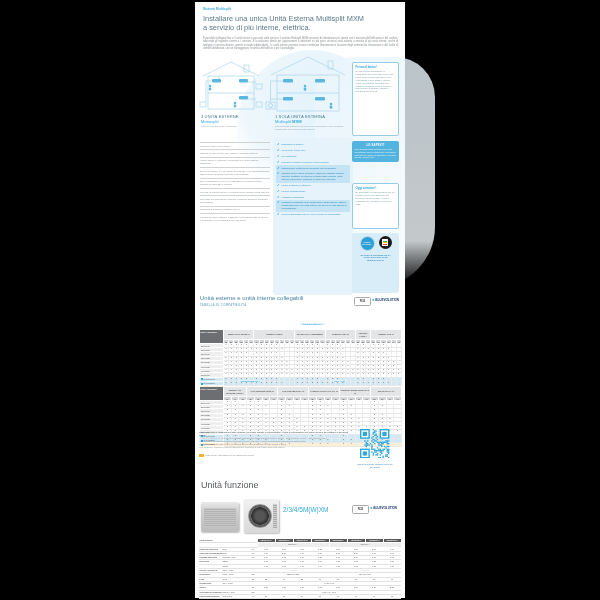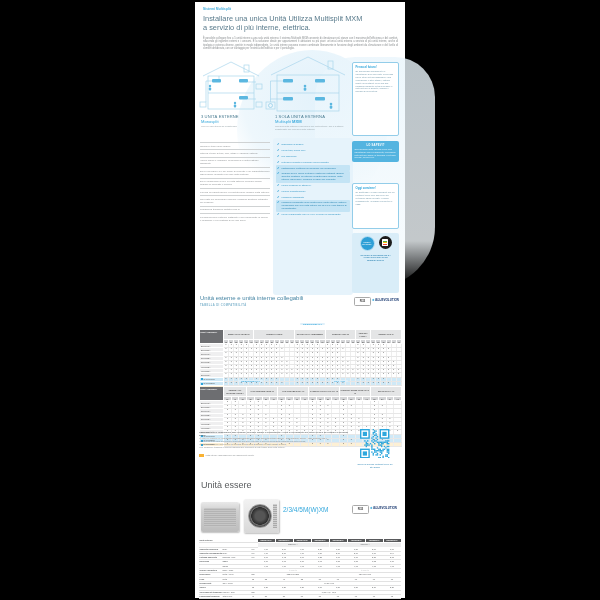--- a/index.html
+++ b/index.html
@@ -83,21 +83,21 @@
   .sp-unit{color:#8a8e90;text-align:center;}
   .sp-val{text-align:center;}
 </style>
 </head>
 <body>
 
 <div class="page">
 
   <div class="abs eyebrow">Sistemi Multisplit</div>
   <div class="abs h1">
-    <span>Installare una unica Unità Utilizza Multisplit MXM</span><br>
+    <span>Installare una unica Unità Esterna Multisplit MXM</span><br>
     <span>a servizio di più interne, elettrica.</span>
   </div>
   <div class="abs intro">È possibile collegare fino a 5 unità interne a una sola unità esterna: il sistema Multisplit MXM consente di climatizzare più stanze con il massimo dell'efficienza e del comfort, riducendo gli ingombri esterni e i consumi. È la soluzione ideale per appartamenti e abitazioni su più piani: un'unica unità esterna a servizio di più unità interne, anche di tipologia e potenza diverse, gestite in modo indipendente. Le unità interne possono essere combinate liberamente in funzione degli ambienti da climatizzare e del livello di comfort desiderato, con un vantaggio per l'estetica dell'edificio e per il portafoglio.</div>
 
   <div class="abs hero-drop"></div>
   <div class="abs hero-drop2"></div>
 
   <svg class="abs house" style="left:4px;top:57px" width="64" height="53" viewBox="0 0 64 53">
     <g stroke="#a9d6ec" stroke-width="0.7" fill="none">
       <polyline points="4,17 32,3 60,17"></polyline>
@@ -1245,21 +1245,21 @@
           <rect x="19.599999999999998" y="0" width="9.799999999999999" height="9.799999999999999" fill="#2ea7dd"></rect>
           <rect x="21" y="1.4" width="7" height="7" fill="#fff"></rect>
           <rect x="22.4" y="2.8" width="4.199999999999999" height="4.199999999999999" fill="#2ea7dd"></rect>
           <rect x="0" y="19.599999999999998" width="9.799999999999999" height="9.799999999999999" fill="#2ea7dd"></rect>
           <rect x="1.4" y="21" width="7" height="7" fill="#fff"></rect>
           <rect x="2.8" y="22.4" width="4.199999999999999" height="4.199999999999999" fill="#2ea7dd"></rect>
         </svg></div>
     <div class="qrcap">Scopri la Gamma Multisplit MXM sul sito Daikin</div>
   </div>
 
-  <div class="abs big-h">Unità essere</div>
+  <div class="abs big-h">Unità funzione</div>
   <div class="abs photo1">
       <div class="grille"></div>
     </div>
   <div class="abs photo2">
     <div class="fan"></div>
     <div class="side"></div>
   </div>
   <div class="abs model-name">2/3/4/5M(W)XM</div>
   <div class="abs r32" style="left:157px;top:503px;">R32</div>
   <div class="abs brand" style="left:175px;top:504px;"><span class="flake">❄</span> <span>BLUEVOLUTION</span></div>

